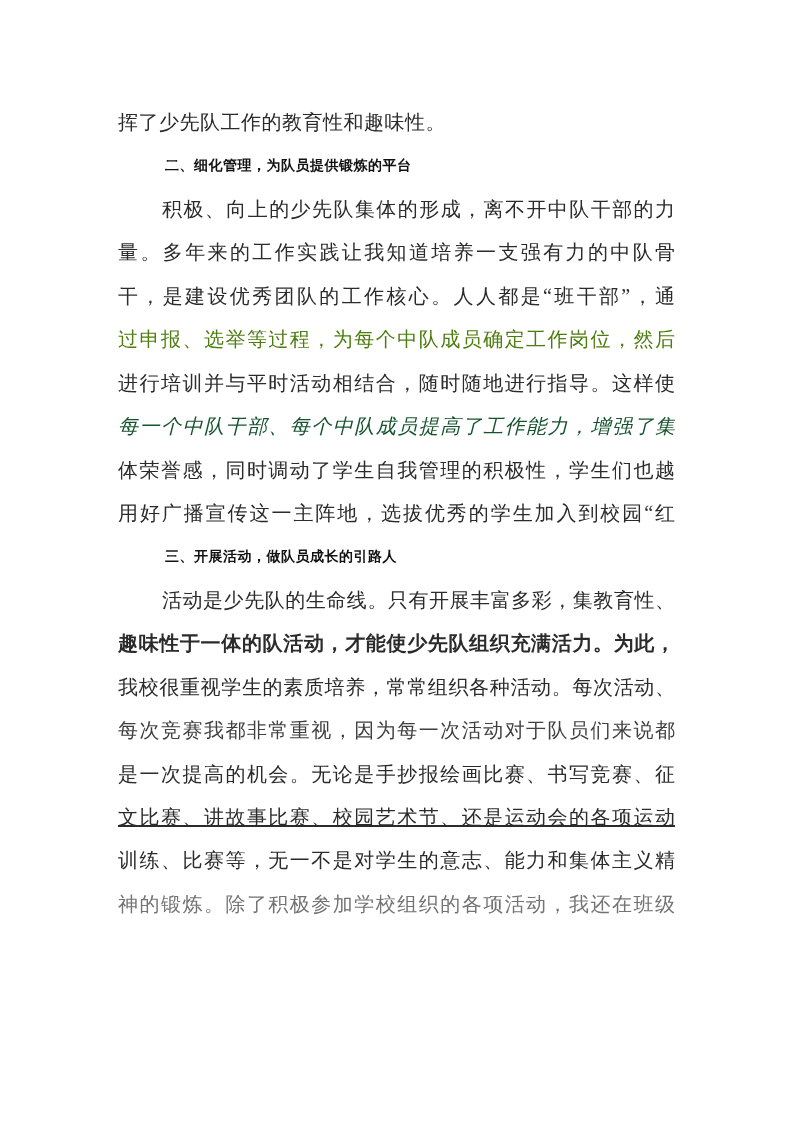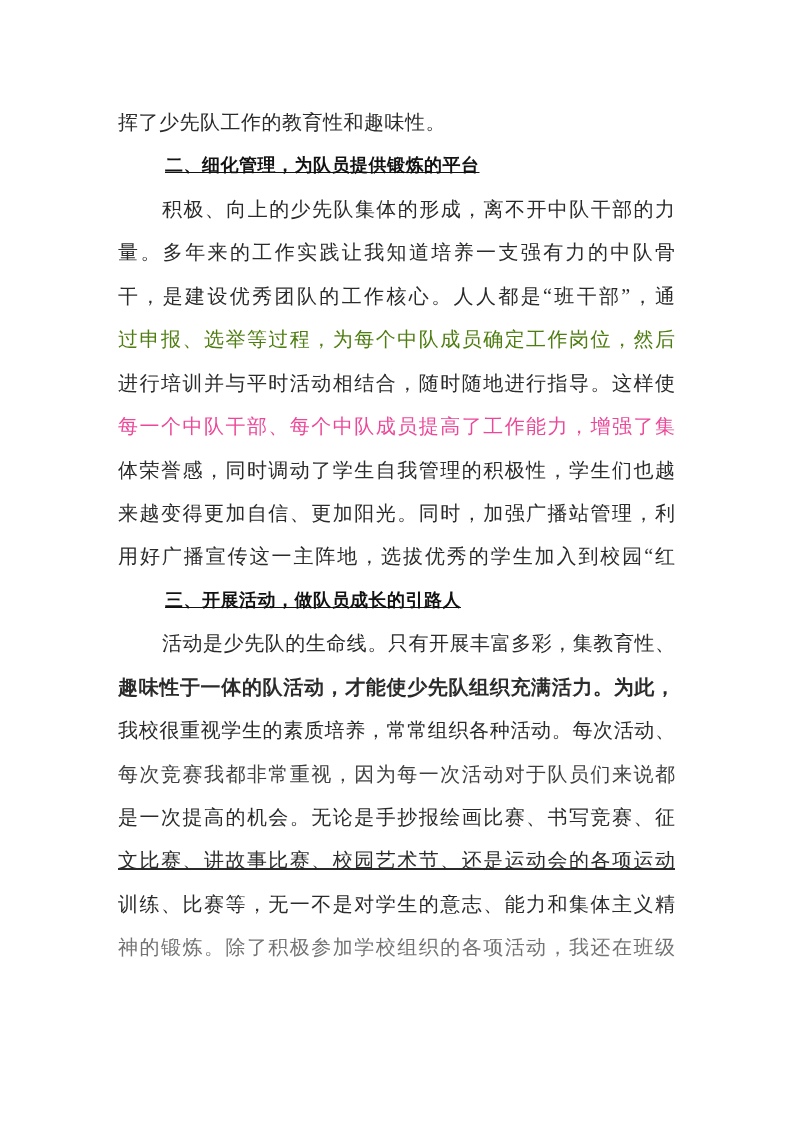--- a/index.html
+++ b/index.html
@@ -36,42 +36,40 @@
     text-justify: inter-character;
     letter-spacing: 0;
     overflow: hidden;
   }
   .line.indent {
     text-indent: 44px;
   }
   .line.heading {
     font-family: "Liberation Sans", "DejaVu Sans", sans-serif;
     font-weight: 700;
-    font-size: 18px;
+    font-size: 14px;
     color: #121212;
     letter-spacing: 0.5px;
     text-indent: 47px;
-    text-decoration: underline;
   }
 </style>
 </head>
 <body>
 
 <div class="page" style="background: rgb(255, 255, 255);">
   <div class="text-block" id="text-block">
       <div class="line" style="color: rgb(43, 43, 43);">挥了少先队工作的教育性和趣味性。</div>
       <div class="line heading" style="color: rgb(18, 18, 18);">二、细化管理，为队员提供锻炼的平台</div>
       <div class="line indent justify" style="color: rgb(43, 43, 43);">积极、向上的少先队集体的形成，离不开中队干部的力</div>
       <div class="line justify" style="color: rgb(43, 43, 43);">量。多年来的工作实践让我知道培养一支强有力的中队骨</div>
       <div class="line justify" style="color: rgb(43, 43, 43);">干，是建设优秀团队的工作核心。人人都是“班干部”，通</div>
       <div class="line justify" style="color: #4d7c0f;">过申报、选举等过程，为每个中队成员确定工作岗位，然后</div>
       <div class="line justify" style="color: rgb(43, 43, 43);">进行培训并与平时活动相结合，随时随地进行指导。这样使</div>
-      <div class="line justify" style="color: #ec4899;">每一个中队干部、每个中队成员提高了工作能力，增强了集</div>
+      <div class="line justify" style="color: #14532d; font-style: italic;">每一个中队干部、每个中队成员提高了工作能力，增强了集</div>
       <div class="line justify" style="color: rgb(43, 43, 43);">体荣誉感，同时调动了学生自我管理的积极性，学生们也越</div>
-      <div class="line justify" style="color: rgb(43, 43, 43);">来越变得更加自信、更加阳光。同时，加强广播站管理，利</div>
       <div class="line justify" style="color: rgb(43, 43, 43);">用好广播宣传这一主阵地，选拔优秀的学生加入到校园“红</div>
       <div class="line heading" style="color: rgb(18, 18, 18);">三、开展活动，做队员成长的引路人</div>
       <div class="line indent justify" style="color: rgb(43, 43, 43);">活动是少先队的生命线。只有开展丰富多彩，集教育性、</div>
       <div class="line justify" style="color: rgb(43, 43, 43); font-weight: bold;">趣味性于一体的队活动，才能使少先队组织充满活力。为此，</div>
       <div class="line justify" style="color: rgb(43, 43, 43);">我校很重视学生的素质培养，常常组织各种活动。每次活动、</div>
       <div class="line justify" style="color: #404040;">每次竞赛我都非常重视，因为每一次活动对于队员们来说都</div>
       <div class="line justify" style="color: rgb(43, 43, 43);">是一次提高的机会。无论是手抄报绘画比赛、书写竞赛、征</div>
       <div class="line justify" style="color: rgb(43, 43, 43); text-decoration: underline;">文比赛、讲故事比赛、校园艺术节、还是运动会的各项运动</div>
       <div class="line justify" style="color: rgb(43, 43, 43);">训练、比赛等，无一不是对学生的意志、能力和集体主义精</div>
       <div class="line justify" style="color: #737373;">神的锻炼。除了积极参加学校组织的各项活动，我还在班级</div>

